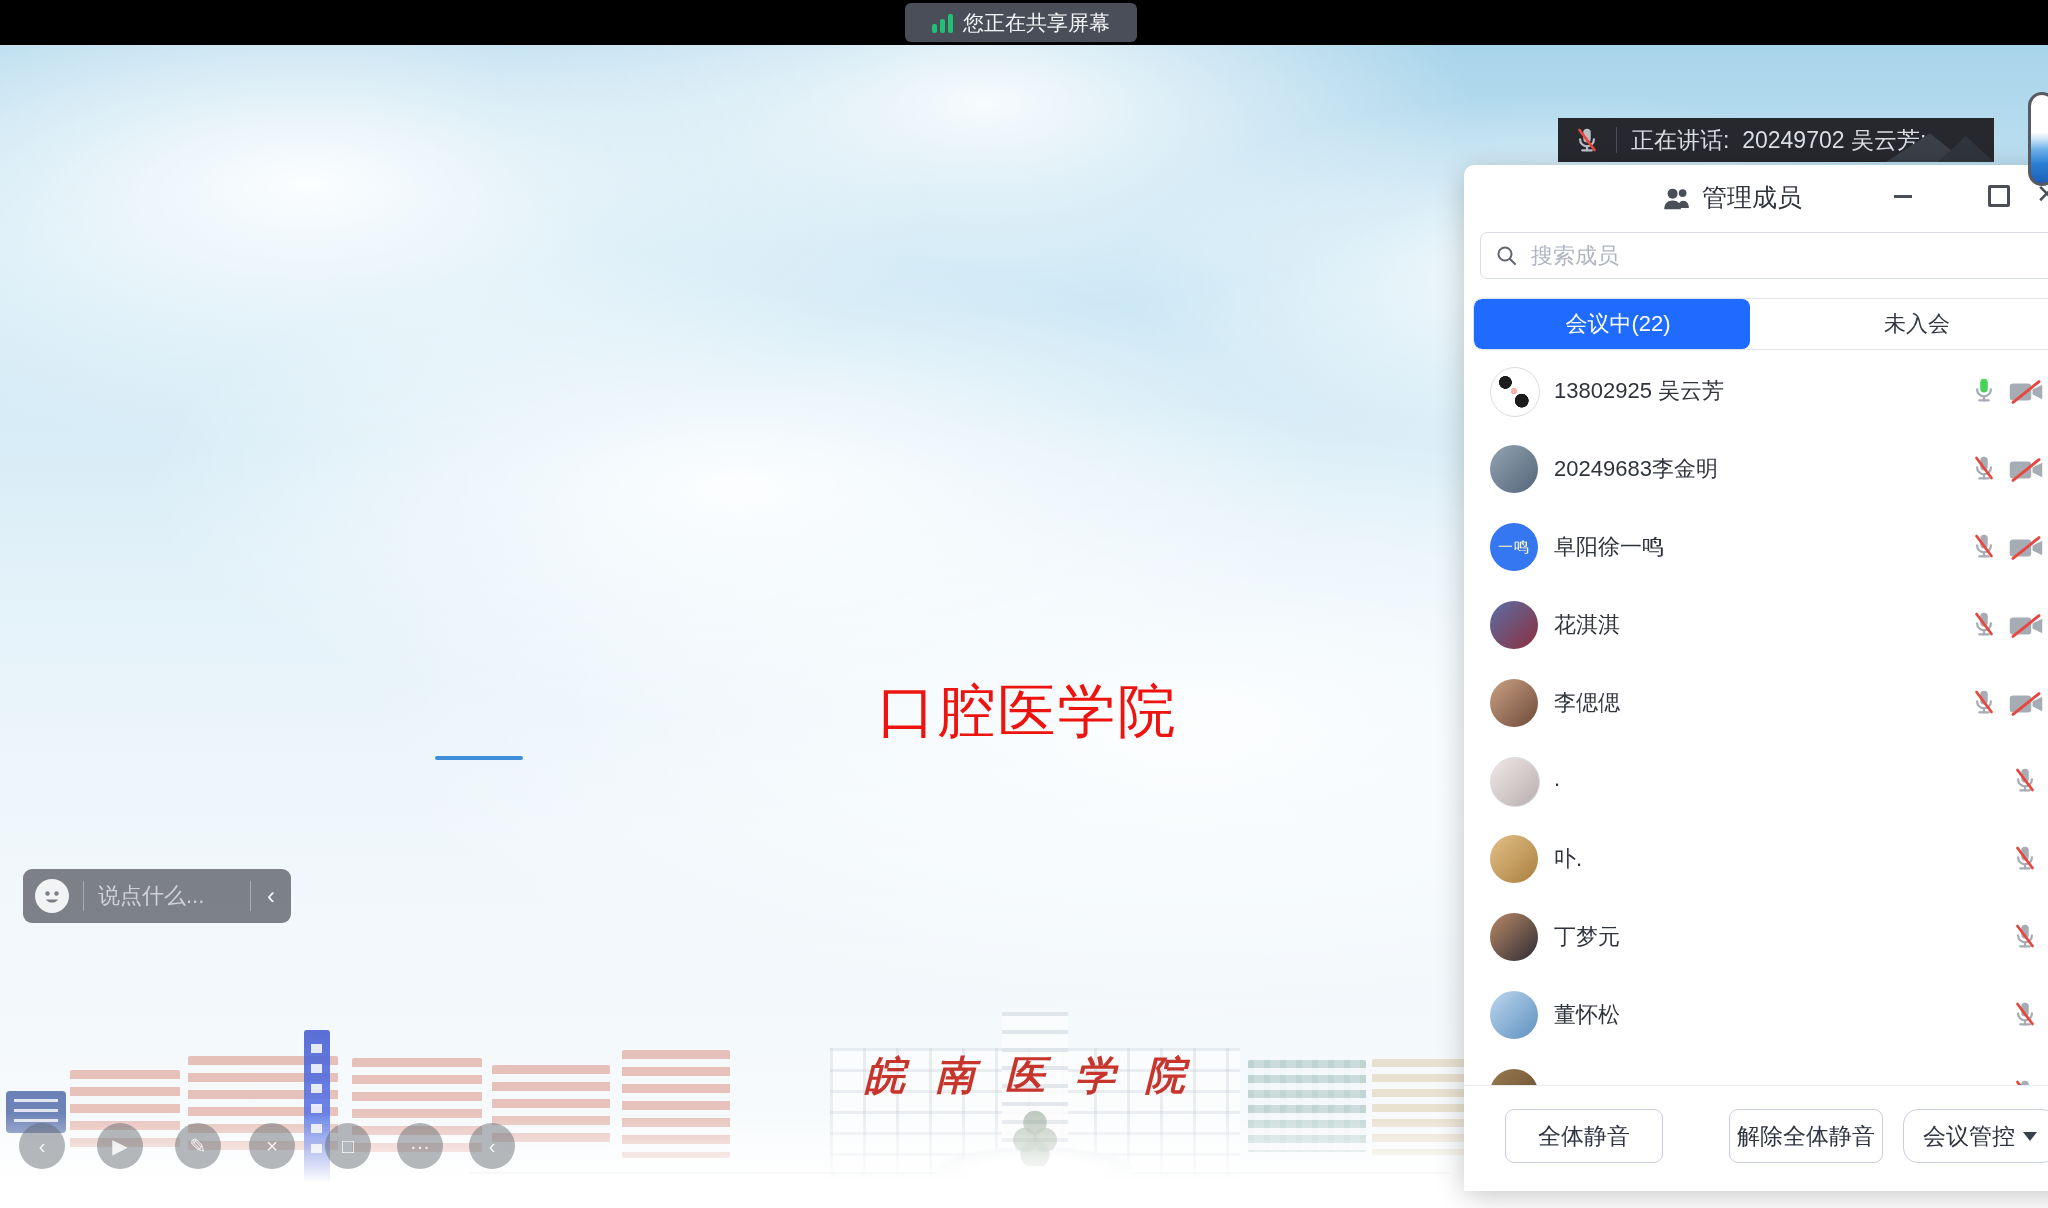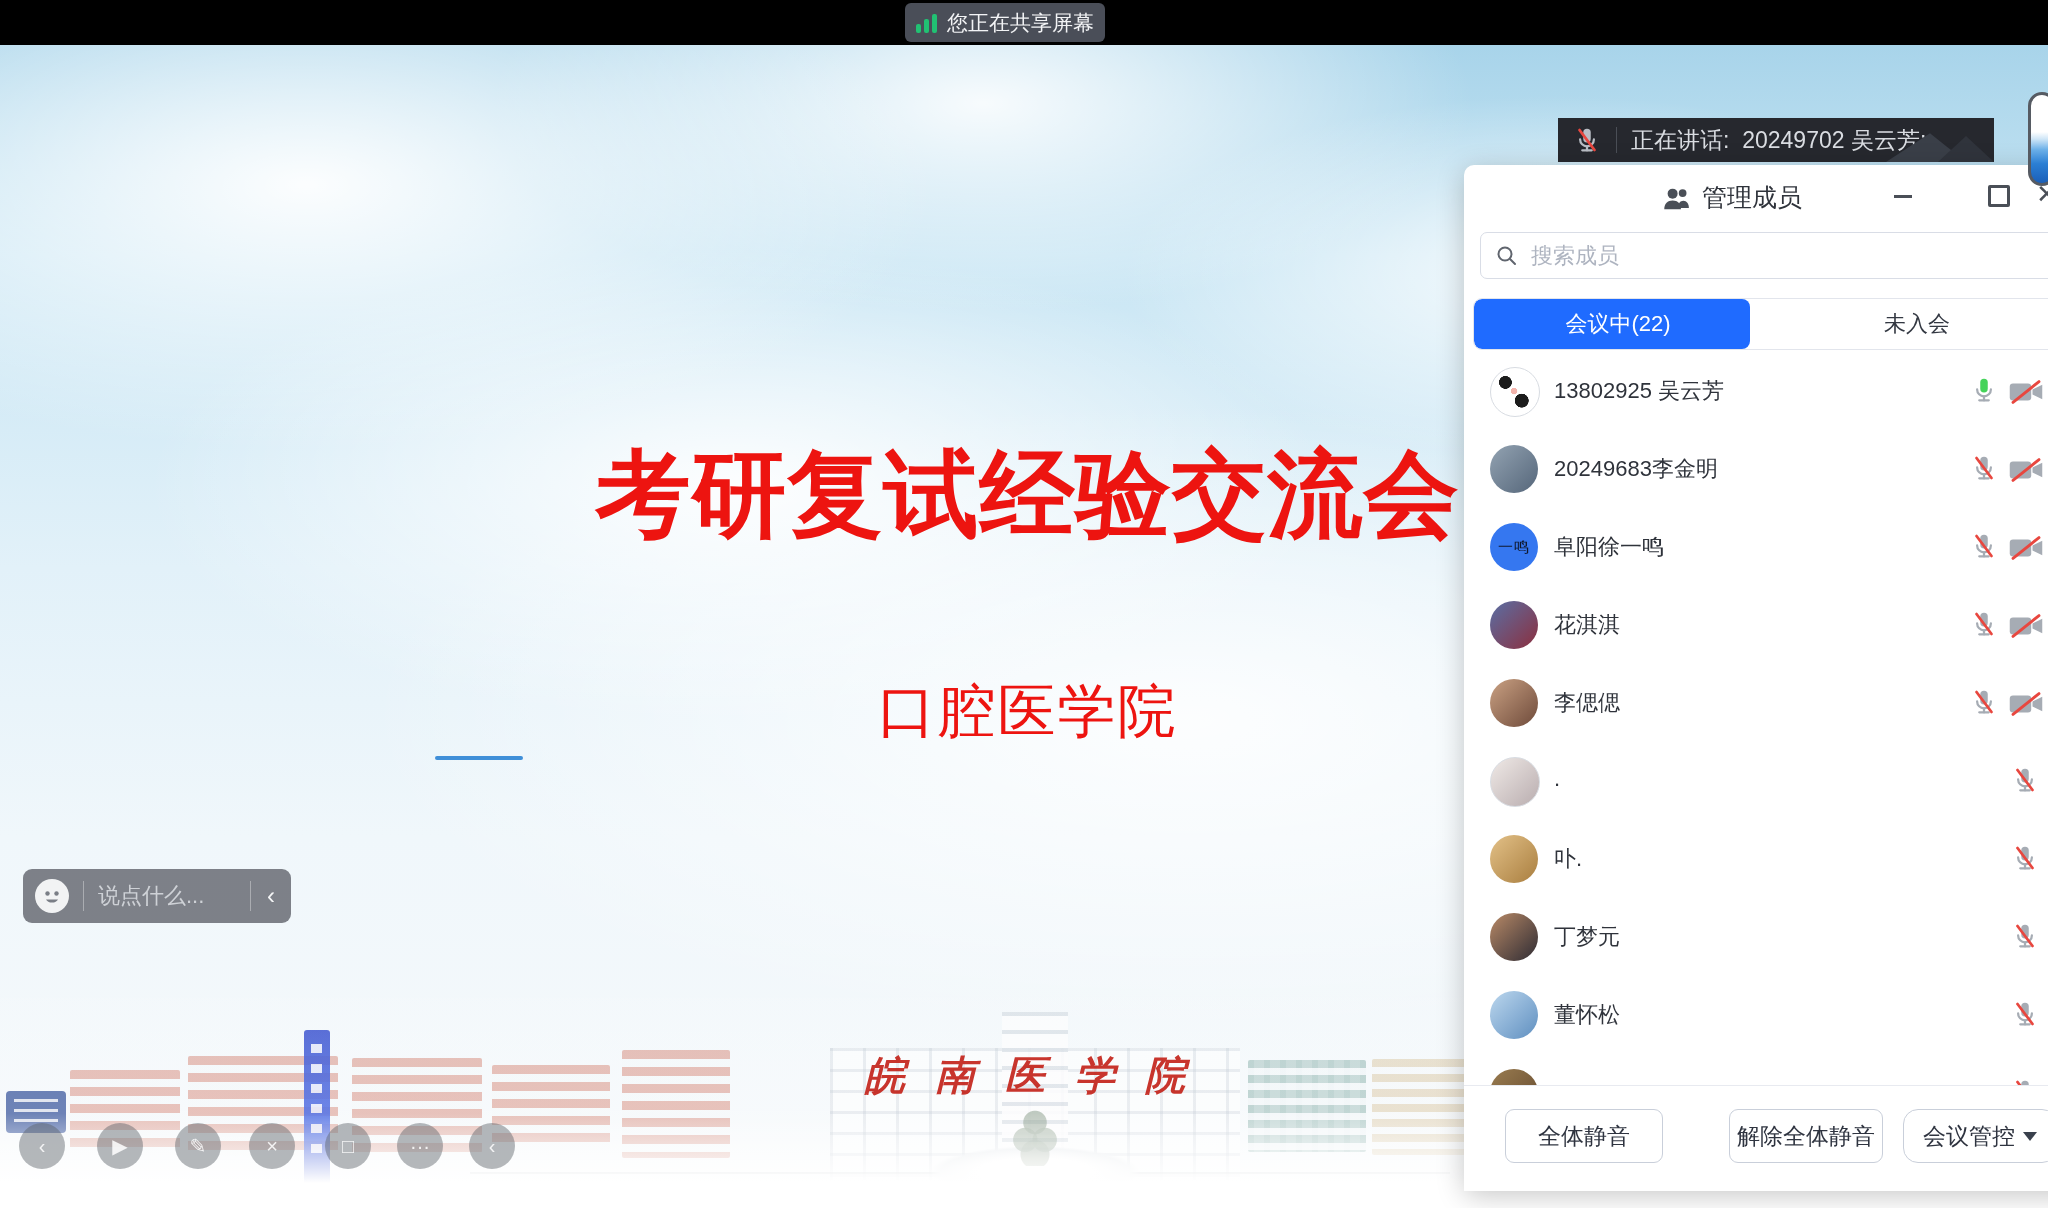--- a/index.html
+++ b/index.html
@@ -4,21 +4,21 @@
 <style>
   html,body{margin:0;padding:0;}
   body{
     width:2048px;height:1208px;position:relative;overflow:hidden;
     background:#000;font-family:"Liberation Sans","DejaVu Sans",sans-serif;
     -webkit-font-smoothing:antialiased;
   }
   
   .topbar{position:absolute;left:0;top:0;width:2048px;height:45px;background:#000;z-index:40;}
   .share-pill{
-    position:absolute;left:905px;top:3px;width:200px;height:39px;background:#4a4e58;border-radius:6px;
+    position:absolute;left:905px;top:3px;width:232px;height:39px;background:#4a4e58;border-radius:6px;
     display:flex;align-items:center;justify-content:center;gap:10px;color:#f2f3f5;font-size:21px;
   }
   .sig{display:flex;align-items:flex-end;gap:3px;height:20px;}
   .sig i{display:block;width:5px;border-radius:2px;background:var(--share-green,#21c173);}
   .sig i:nth-child(1){height:9px}.sig i:nth-child(2){height:14px}.sig i:nth-child(3){height:19px}
 
   
   .slide{
     position:absolute;left:0;top:45px;width:2048px;height:1163px;overflow:hidden;
     background:
@@ -143,21 +143,21 @@
     display:flex;overflow:hidden;box-sizing:border-box;background:#fff;
   }
   .tab{flex:none;display:flex;align-items:center;justify-content:center;font-size:22px;color:#333842;padding-left:12px;}
   .tab.active{width:264px;background:var(--accent-blue,#1f6bff);color:#fff;border-radius:8px;}
   .tab.rest{flex:1;}
 
   .member-list{position:absolute;left:0;top:187px;width:100%;height:733px;overflow:hidden;}
   .member-row{position:relative;height:78px;}
   .avatar{
     position:absolute;left:26px;top:15px;width:48px;height:48px;border-radius:50%;overflow:hidden;
-    display:flex;align-items:center;justify-content:center;color:#0f172a;font-size:15px;letter-spacing:1px;
+    display:flex;align-items:center;justify-content:center;color:#fef9c3;font-size:15px;letter-spacing:1px;
   }
   .member-name{position:absolute;left:90px;top:24px;font-size:22px;color:#2f333b;white-space:nowrap;}
   .mic-icon{position:absolute;left:505px;top:23px;width:30px;height:30px;}
   .no-cam .mic-icon{left:546px;}
   .cam-icon{position:absolute;left:544px;top:27px;width:36px;height:26px;}
   .mic-body{fill:#a6acb4;}
   .mic-on .mic-body{fill:var(--mic-green,#45d35a);}
   .mic-stand{stroke:#a6acb4;stroke-width:1.8;fill:none;stroke-linecap:round;}
   .slash{stroke:var(--danger-red,#e8473f);stroke-width:2.2;stroke-linecap:round;}
   .mic-on .mic-icon .slash{display:none;}
@@ -183,21 +183,20 @@
     <span class="sig">
         <i></i>
         <i></i>
         <i></i>
       </span>
     <span>您正在共享屏幕</span>
   </div>
 </div>
 
 <div class="slide">
-  <div class="slide-text slide-title">考研复试经验交流会</div>
   <div class="slide-text slide-sub">口腔医学院</div>
   <div class="blue-dash"></div>
 
   <div class="campus">
     <div class="bldg red" style="left:70px;bottom:58px;width:110px;height:80px;"></div>
     <div class="bldg red" style="left:188px;bottom:52px;width:150px;height:100px;"></div>
     <div class="bldg red" style="left:352px;bottom:55px;width:130px;height:95px;"></div>
     <div class="bldg red" style="left:492px;bottom:58px;width:118px;height:85px;"></div>
     <div class="bldg red" style="left:622px;bottom:50px;width:108px;height:108px;"></div>
     <div class="bldg teal" style="left:1248px;bottom:56px;width:118px;height:92px;"></div>

